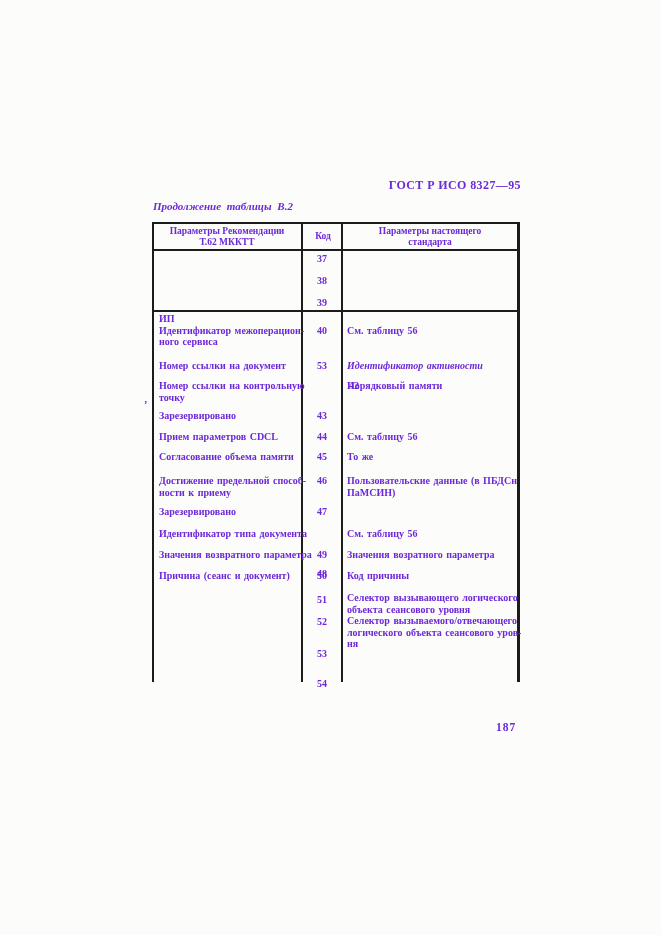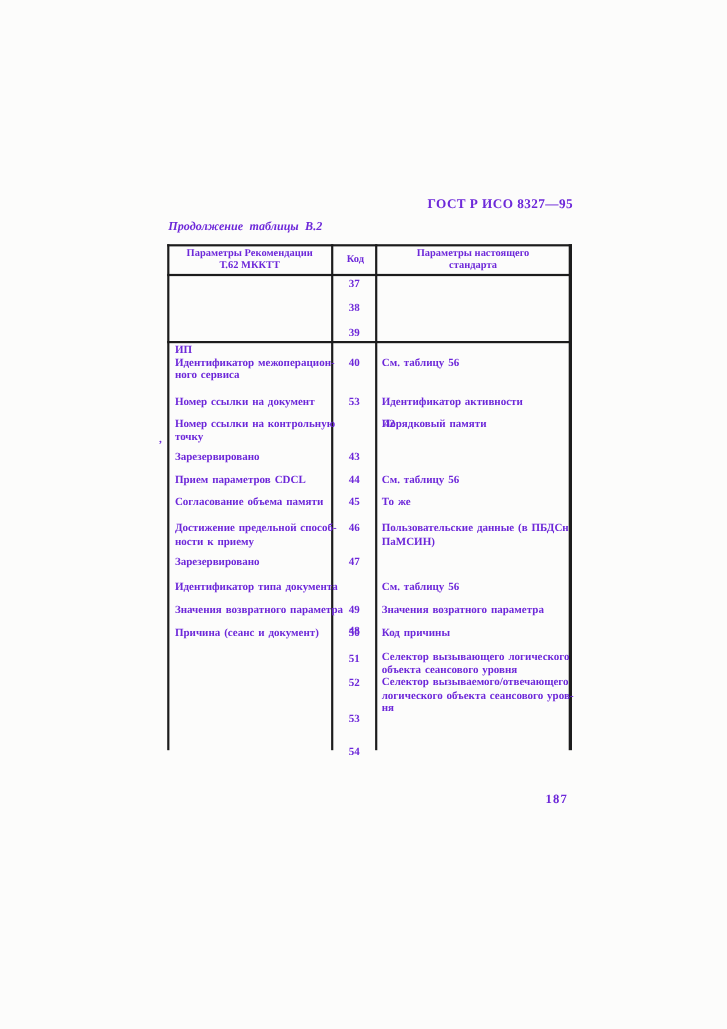--- a/index.html
+++ b/index.html
@@ -62,21 +62,21 @@
     <div class="cell code" style="top:75px;">39</div>
 
     <div class="cell param" style="top:91px;">ИП
 Идентификатор межоперацион-
 ного сервиса</div>
     <div class="cell code" style="top:103px;">40</div>
     <div class="cell std" style="top:103px;">См. таблицу 56</div>
 
     <div class="cell param" style="top:138px;">Номер ссылки на документ</div>
     <div class="cell code" style="top:138px;">53</div>
-    <div class="cell std" style="top:138px;">Идентификатор активности</div>
+    <div class="cell std" style="top:138px;font-style:italic;">Идентификатор активности</div>
 
     <div class="cell param" style="top:158px;">Номер ссылки на контрольную
 точку</div>
     <div class="cell code" style="top:158px;margin-left:32px;">42</div>
     <div class="cell std" style="top:158px;">Порядковый памяти</div>
 
     <div class="cell param" style="top:188px;">Зарезервировано</div>
     <div class="cell code" style="top:188px;">43</div>
 
     <div class="cell param" style="top:209px;">Прием параметров CDCL</div>

